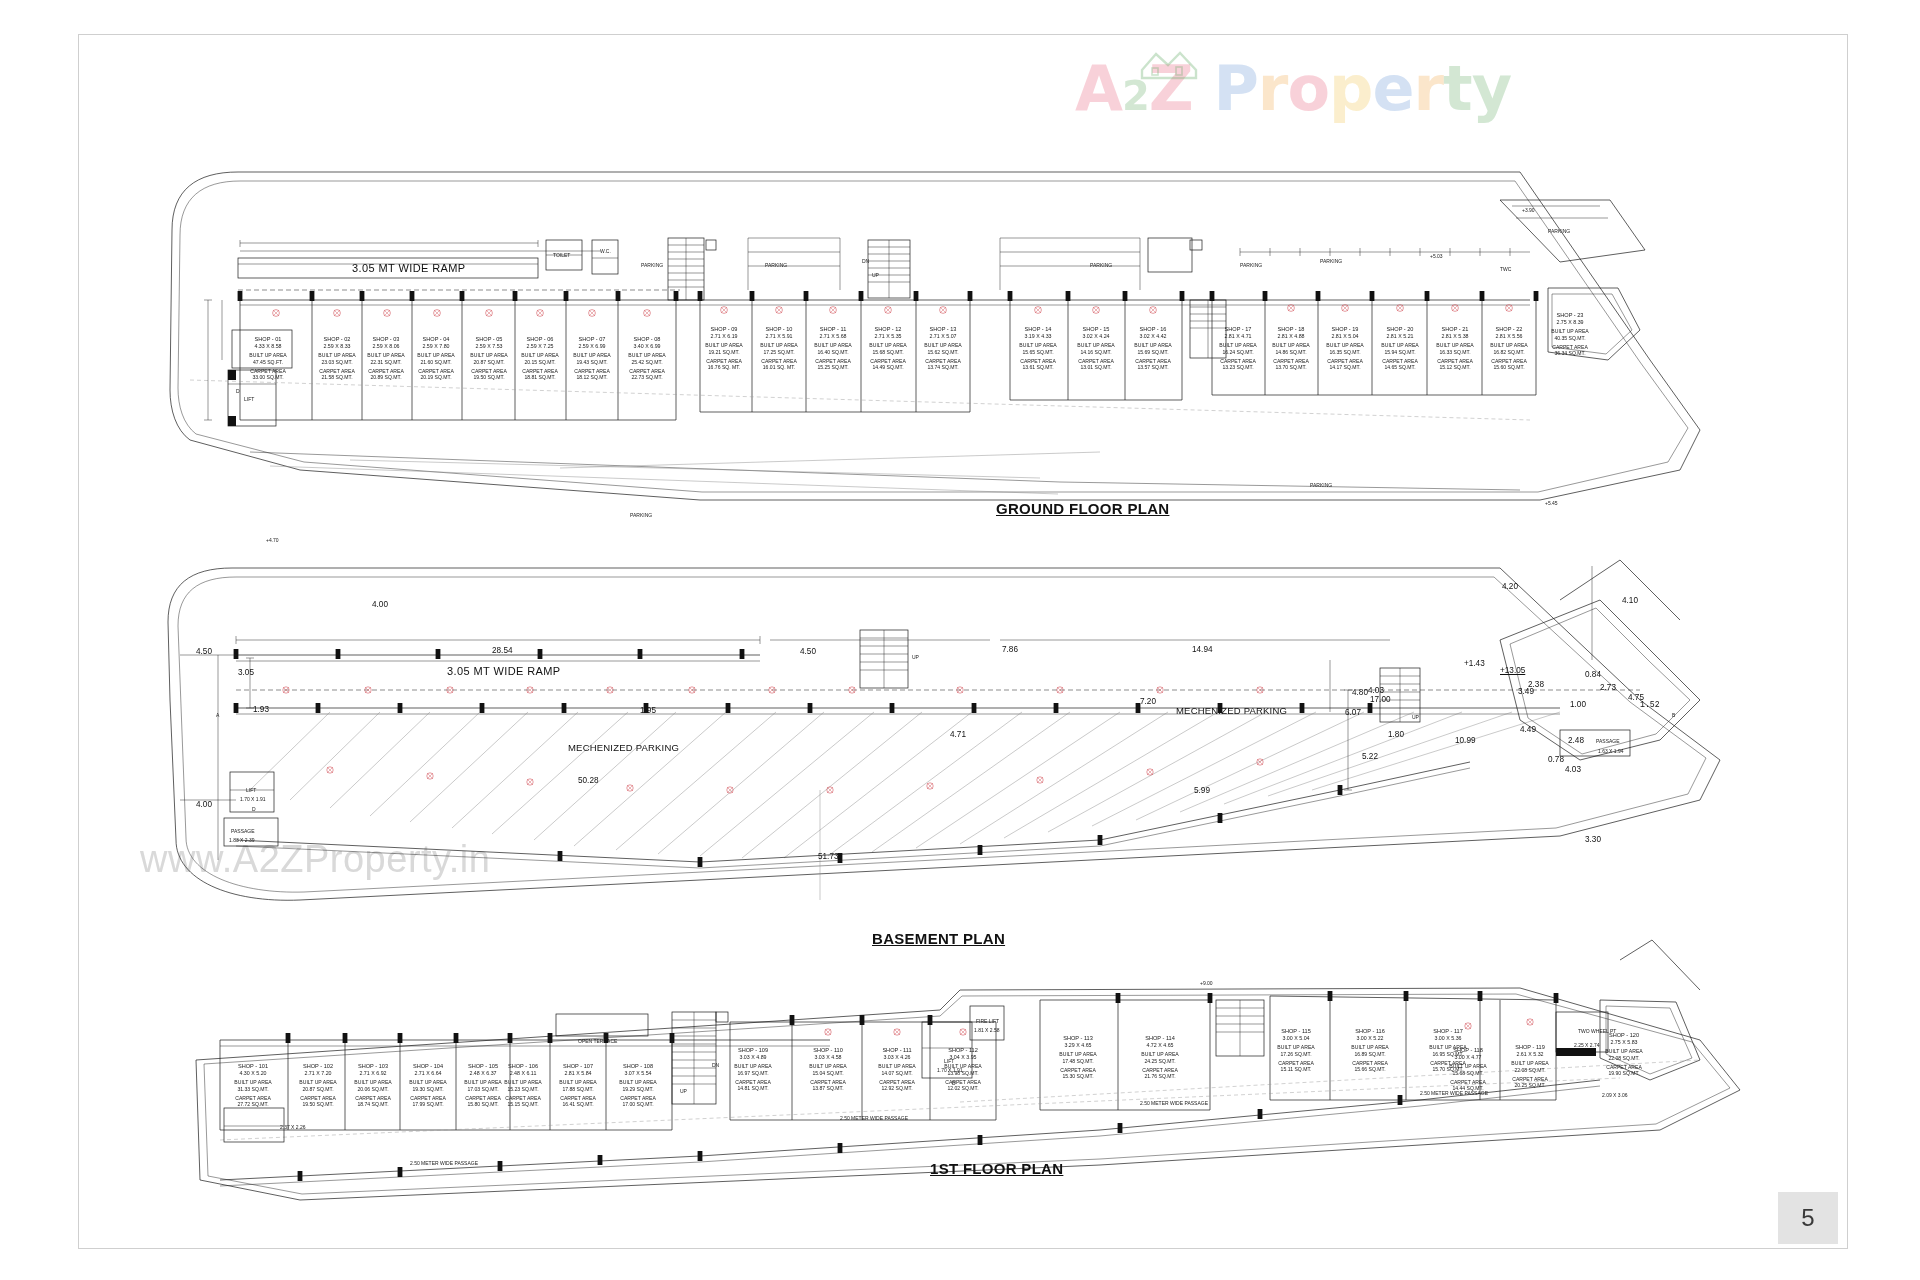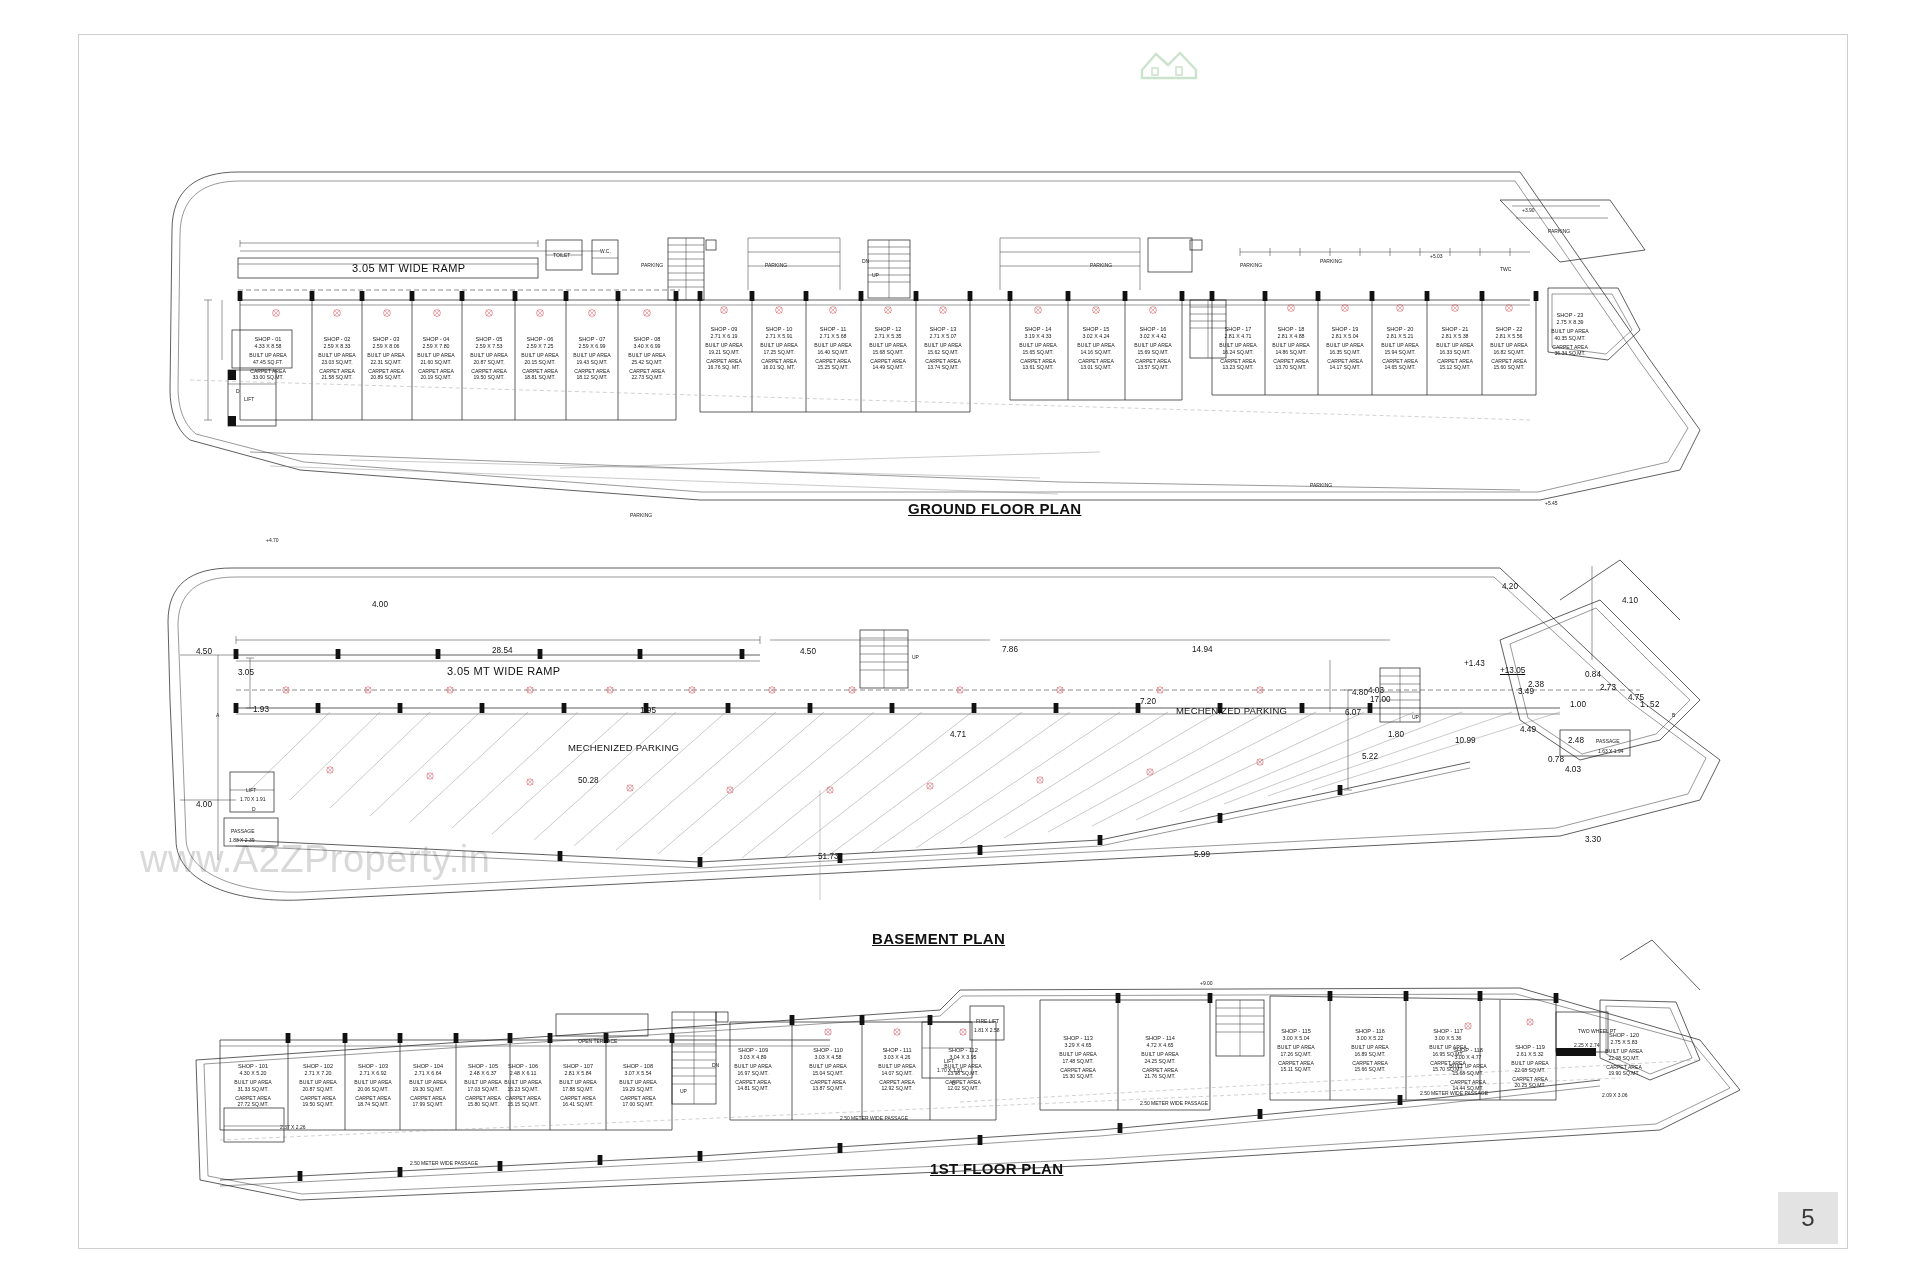--- a/index.html
+++ b/index.html
@@ -159,20 +159,23 @@
   }
 </style>
 </head>
 <body>
 
 <div id="page">
 
   <div id="frame"></div>
 
 
+  <div id="logo">
+    <span class="a">A</span><span class="two">2</span><span class="z">Z</span><span>&nbsp;</span><span class="p1"><span class="p1">P</span><span class="r">r</span><span class="o">o</span><span class="p2">p</span><span class="e">e</span><span class="r2">r</span><span class="t">t</span><span class="y">y</span></span>
+  </div>
   <svg id="logo-house" width="58" height="34" viewBox="0 0 58 34">
     <path d="M2 22 L16 6 L28 17 L40 5 L56 22 L56 30 L2 30 Z" fill="none" stroke="#57a65a" stroke-width="2.4"></path>
     <rect x="12" y="20" width="6" height="7" fill="none" stroke="#57a65a" stroke-width="1.6"></rect>
     <rect x="36" y="19" width="6" height="8" fill="none" stroke="#57a65a" stroke-width="1.6"></rect>
   </svg>
 
   <div id="watermark-url">www.A2ZProperty.in</div>
 
   <div id="page-number">5</div>
 
@@ -738,21 +741,21 @@
       <path class="dashg" d="M220,1140 L1620,1078"></path>
       <path class="dashg" d="M960,1102 L1700,1060"></path>
 
       <rect class="ln" x="224" y="1108" width="60" height="34"></rect>
       <line class="lnt" x1="224" y1="1126" x2="284" y2="1126"></line>
     </g>
   </svg>
 
   <div>
     <div class="ramp-label" style="left:352px; top:262px;">3.05 MT WIDE RAMP</div>
-    <div class="plan-caption" style="left:908px; top:500px;">GROUND FLOOR PLAN</div>
+    <div class="plan-caption" style="left:996px; top:500px;">GROUND FLOOR PLAN</div>
     <div id="gf-shops">
         <div class="shop" style="left: 242px; top: 336px; width: 52px;">
           <div class="nm">SHOP - 01</div>
           <div class="dim">4.33 X 8.58</div>
           <div class="lbl">BUILT UP AREA</div>
           <div>47.45 SQ.FT.</div>
           <div class="lbl">CARPET AREA</div>
           <div>33.00 SQ.MT.</div>
         </div>
         <div class="shop" style="left: 311px; top: 336px; width: 52px;">
@@ -989,21 +992,21 @@
         <div class="dimtext" style="left: 1568px; top: 736px;">2.48</div>
         <div class="dimtext" style="left: 1565px; top: 765px;">4.03</div>
         <div class="dimtext" style="left: 1570px; top: 700px;">1.00</div>
         <div class="dimtext" style="left: 1528px; top: 680px;">2.38</div>
         <div class="dimtext" style="left: 1518px; top: 687px;">3.49</div>
         <div class="dimtext" style="left: 1585px; top: 670px;">0.84</div>
         <div class="dimtext" style="left: 1600px; top: 683px;">2.73</div>
         <div class="dimtext" style="left: 1628px; top: 693px;">4.75</div>
         <div class="dimtext" style="left: 1640px; top: 700px; font-family: Liberation Mono, monospace;">1.52</div>
         <div class="dimtext" style="left: 1548px; top: 755px;">0.78</div>
-        <div class="dimtext" style="left: 1178px; top: 850px; padding-left: 16px;">5.99</div>
+        <div class="dimtext" style="left: 1178px; top: 786px; padding-left: 16px;">5.99</div>
         <div class="dimtext" style="left: 1585px; top: 835px;">3.30</div>
         <div class="dimtext" style="left: 818px; top: 852px;">51.73</div>
       </div>
     <div id="bm-annos">
         <div class="micro" style="left: 912px; top: 654px;">UP</div>
         <div class="micro" style="left: 1412px; top: 714px;">UP</div>
         <div class="micro" style="left: 246px; top: 787px;">LIFT</div>
         <div class="micro" style="left: 240px; top: 796px;">1.70 X 1.91</div>
         <div class="micro" style="left: 252px; top: 806px;">D</div>
         <div class="micro" style="left: 231px; top: 828px;">PASSAGE</div>

